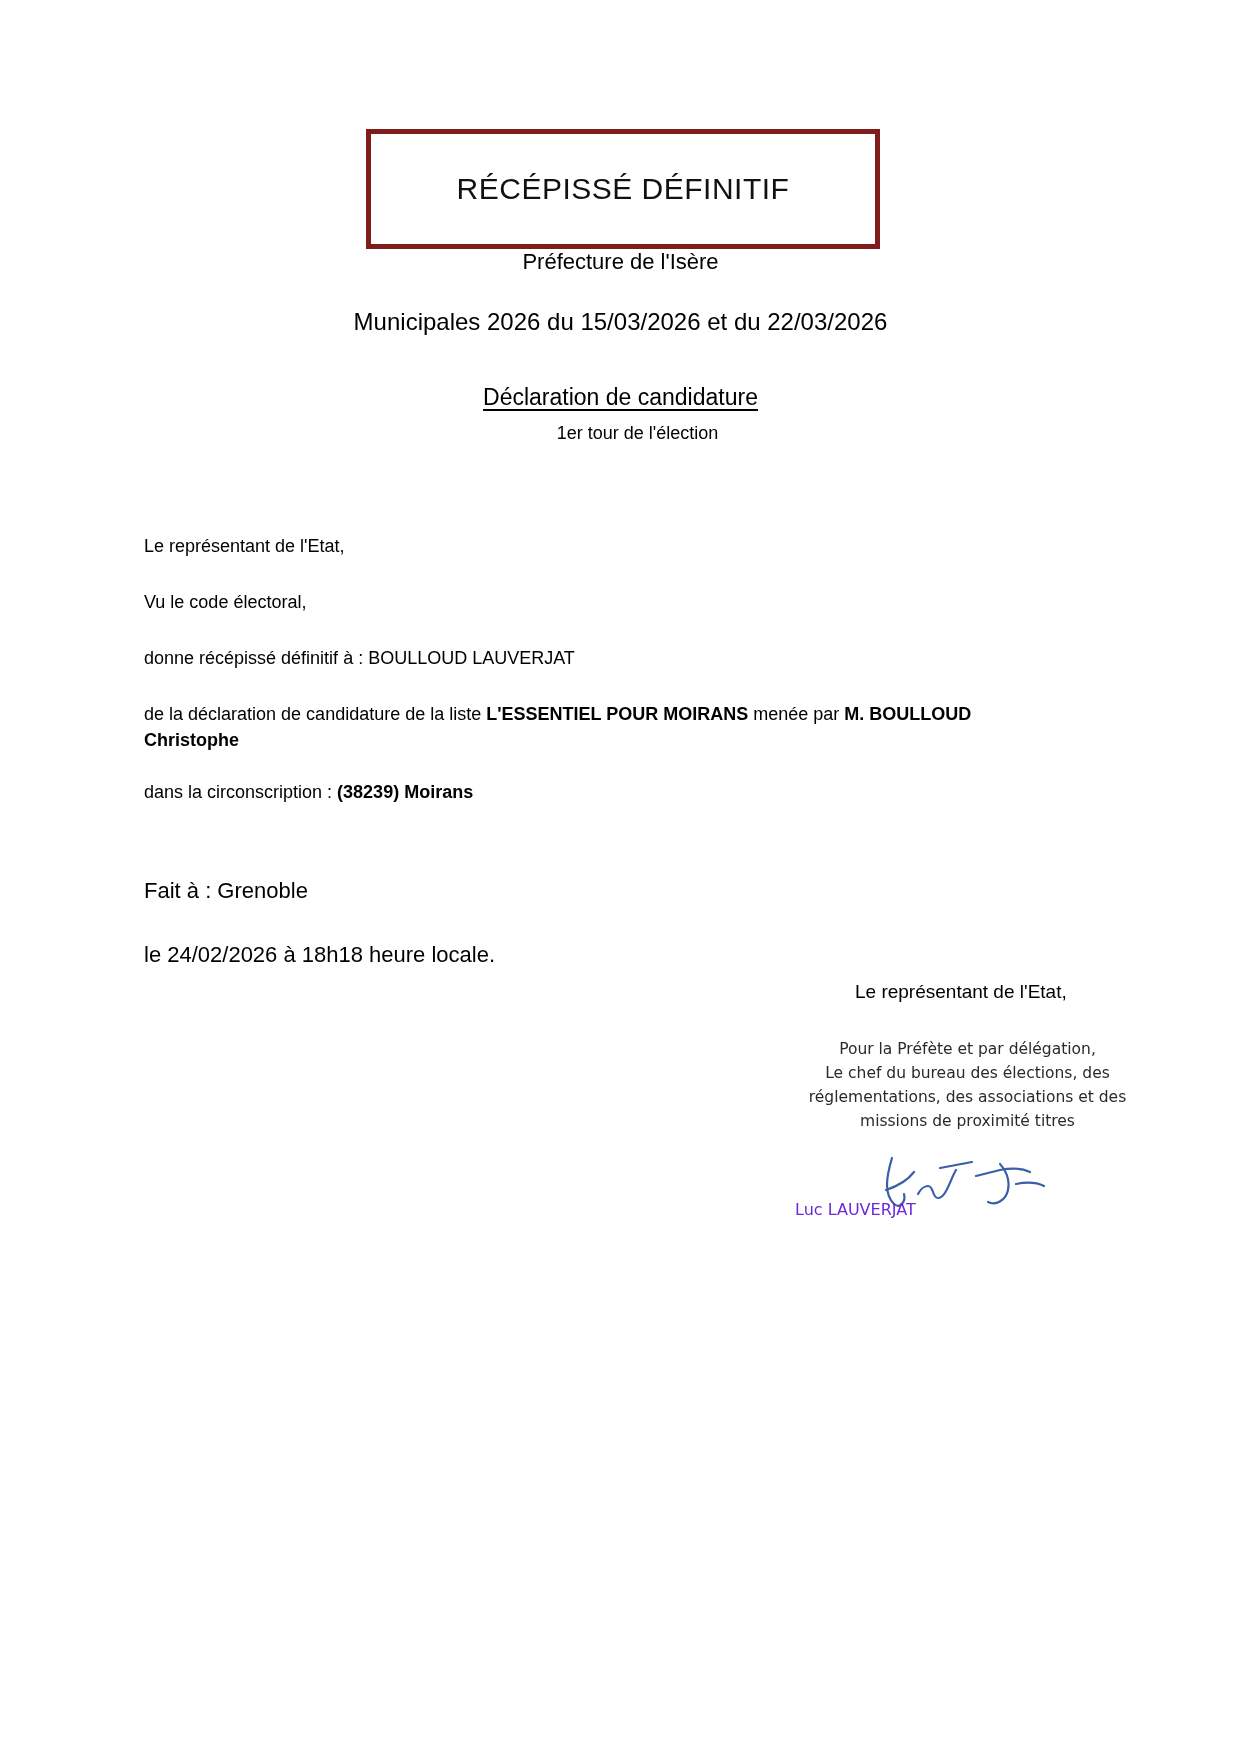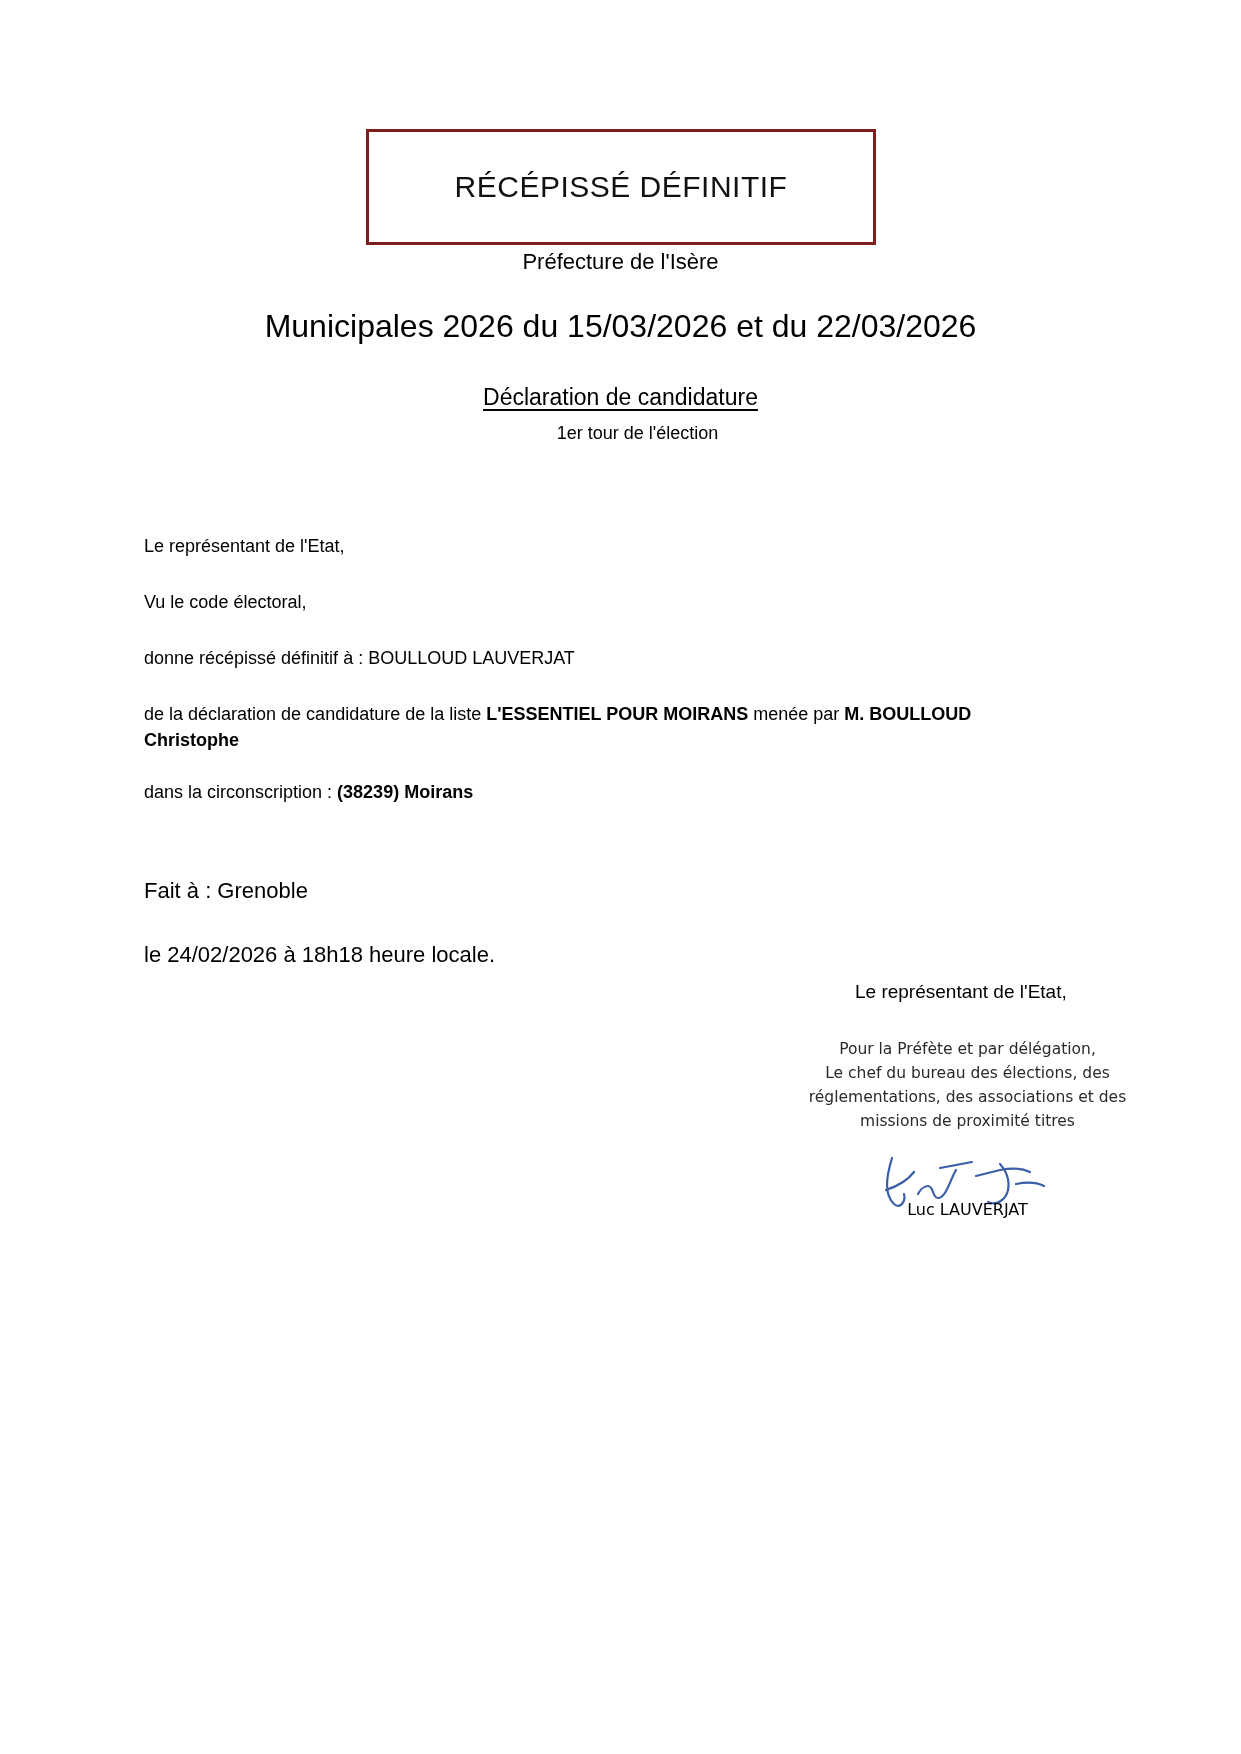--- a/index.html
+++ b/index.html
@@ -22,21 +22,21 @@
     box-sizing: border-box;
   }
 
   
   .title-box {
     position: absolute;
     left: 366px;
     top: 129px;
     width: 504px;
     height: 110px;
-    border: 3px solid #7f1d1d;
+    border: 5px solid #7f1d1d;
     display: flex;
     align-items: center;
     justify-content: center;
   }
   .title-box .title-text {
     font-size: 30px;
     letter-spacing: 0.5px;
     color: #111111;
   }
 
@@ -46,21 +46,21 @@
     width: 1241px;
     left: 0;
     text-align: center;
   }
   .prefecture {
     top: 249px;
     font-size: 22px;
   }
   .election {
     top: 308px;
-    font-size: 32px;
+    font-size: 24px;
   }
   .declaration {
     top: 384px;
     font-size: 23px;
     text-decoration: underline;
     text-underline-offset: 4px;
   }
   .tour {
     top: 423px;
     font-size: 18px;
@@ -119,24 +119,24 @@
     left: 880px;
     top: 1150px;
     width: 200px;
     height: 70px;
   }
   .sign-name {
     position: absolute;
     left: 795px;
     top: 1200px;
     width: 345px;
-    text-align: center;
+    text-align: left;
     font-size: 16px;
     font-family: "DejaVu Sans", sans-serif;
-    color: #000000;
+    color: #6d28d9;
   }
 </style>
 </head>
 <body>
 
 <div class="page">
 
   <div class="title-box">
     <span class="title-text">RÉCÉPISSÉ DÉFINITIF</span>
   </div>

